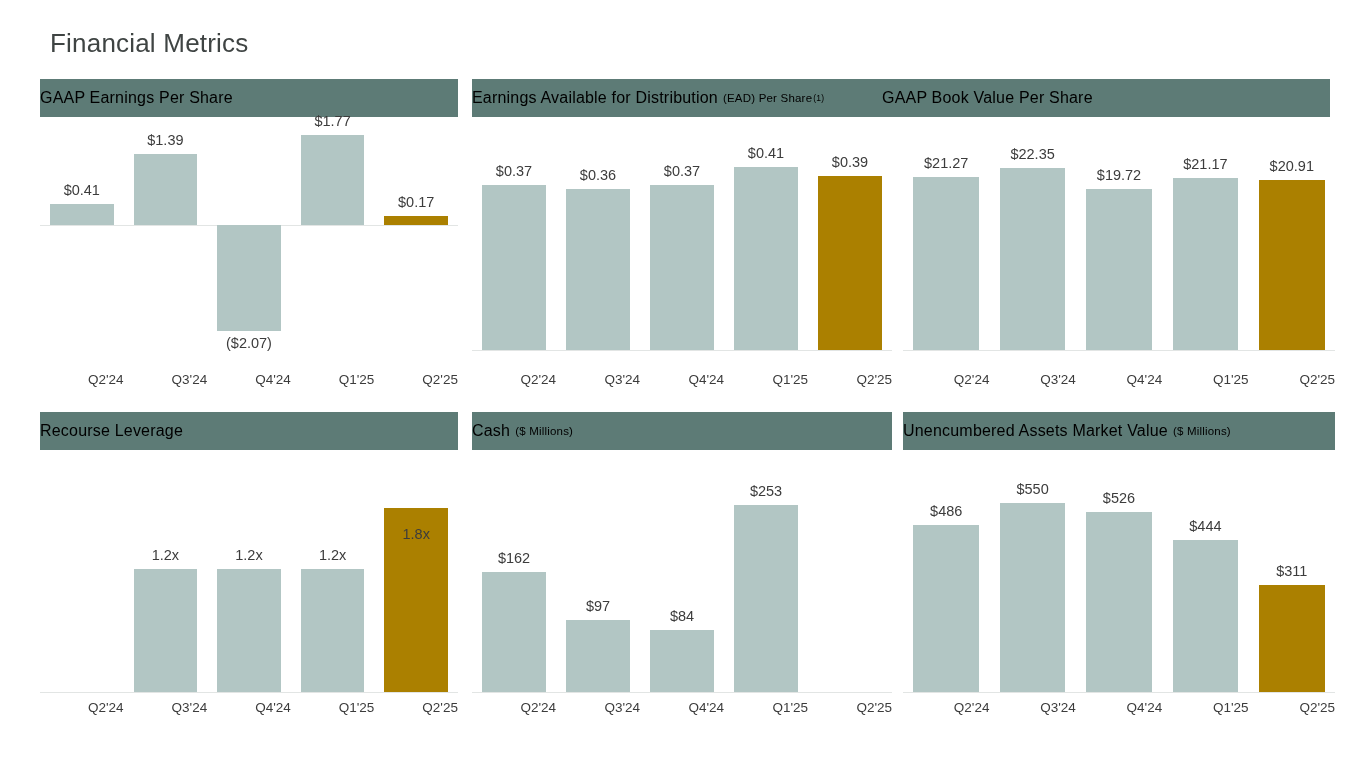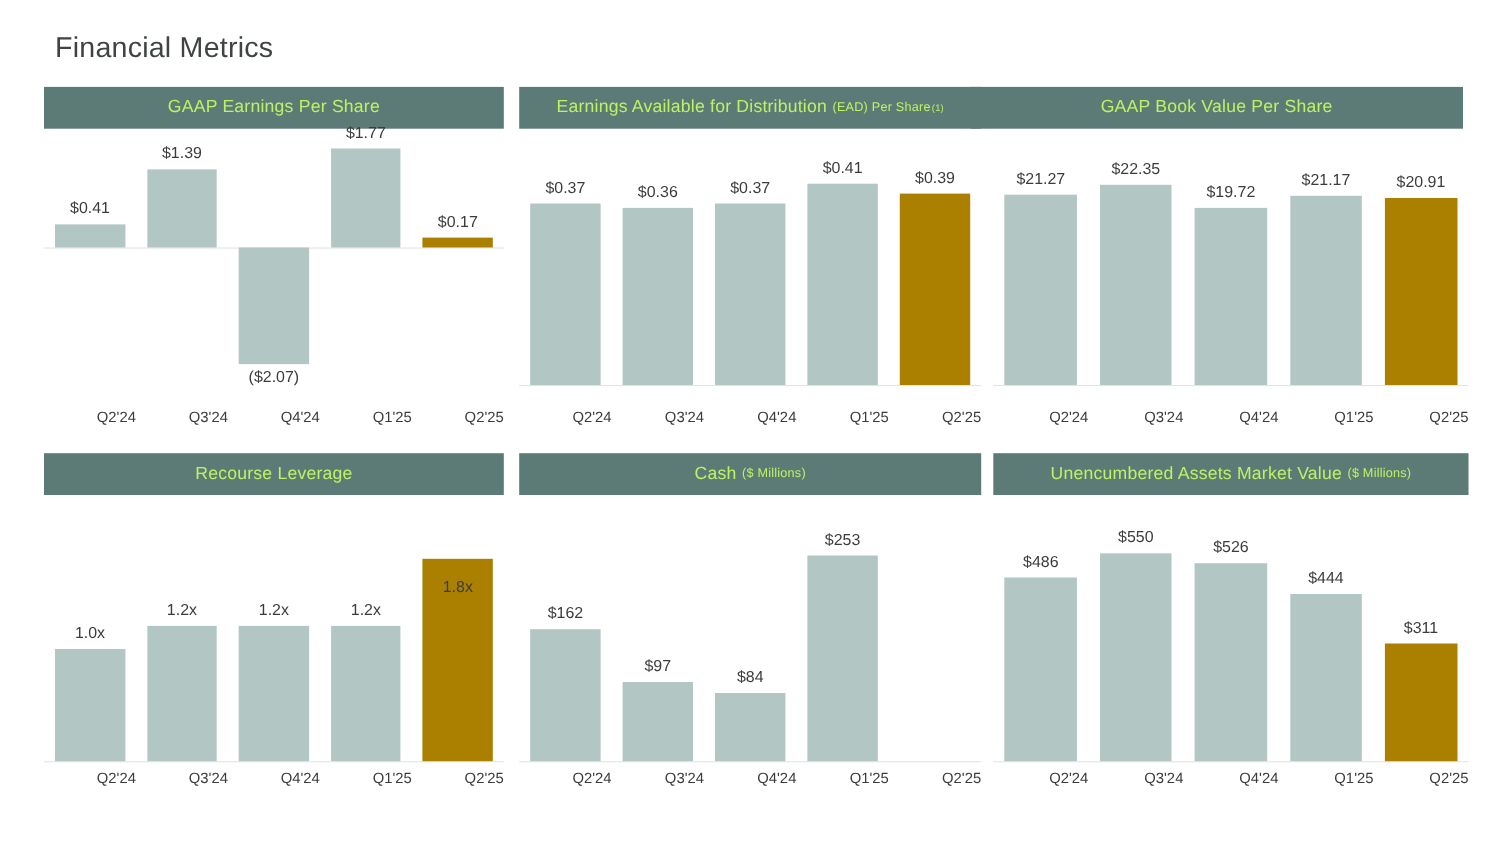--- a/index.html
+++ b/index.html
@@ -16,23 +16,23 @@
   .slide-title{
     position:absolute;left:50px;top:28px;
     font-size:26px;font-weight:400;color:#3f4443;
     letter-spacing:.2px;
   }
 
   
   .panel{position:absolute;}
   .panel-header{
     background:#5d7b76;
-    color:#bef264;
+    color:#000000;
     height:38px;
-    display:flex;align-items:center;justify-content:center;
+    display:flex;align-items:center;
     font-size:16px;font-weight:400;letter-spacing:.2px;
     white-space:nowrap;
   }
   .panel-header .sub{font-size:11.5px;margin-left:5px;}
   .panel-header .sup{font-size:8.5px;vertical-align:super;margin-left:1px;}
 
   .plot{position:relative;width:100%;}
   .barcol{
     position:absolute;bottom:0;top:0;
   }
@@ -228,24 +228,20 @@
     </div>
     <div class="xlabels" style="position: absolute; left: 903px; top: 372px; width: 432px;">
       <span>Q2'24</span>
       <span>Q3'24</span>
       <span>Q4'24</span>
       <span>Q1'25</span>
       <span>Q2'25</span>
     </div>
     <div class="plot" style="position: absolute; left: 40px; top: 452px; width: 418px; height: 240px;">
       <div class="axisline" style="top: 240px;"></div>
-      <div class="barcol" style="left: 0px; width: 83.6px;">
-        <div class="bar" style="top: 137.872px; height: 102.128px;"></div>
-        <div class="vlabel" style="top: 115.872px;">1.0x</div>
-      </div>
       <div class="barcol" style="left: 83.6px; width: 83.6px;">
         <div class="bar" style="top: 117.447px; height: 122.553px;"></div>
         <div class="vlabel" style="top: 95.4468px;">1.2x</div>
       </div>
       <div class="barcol" style="left: 167.2px; width: 83.6px;">
         <div class="bar" style="top: 117.447px; height: 122.553px;"></div>
         <div class="vlabel" style="top: 95.4468px;">1.2x</div>
       </div>
       <div class="barcol" style="left: 250.8px; width: 83.6px;">
         <div class="bar" style="top: 117.447px; height: 122.553px;"></div>

